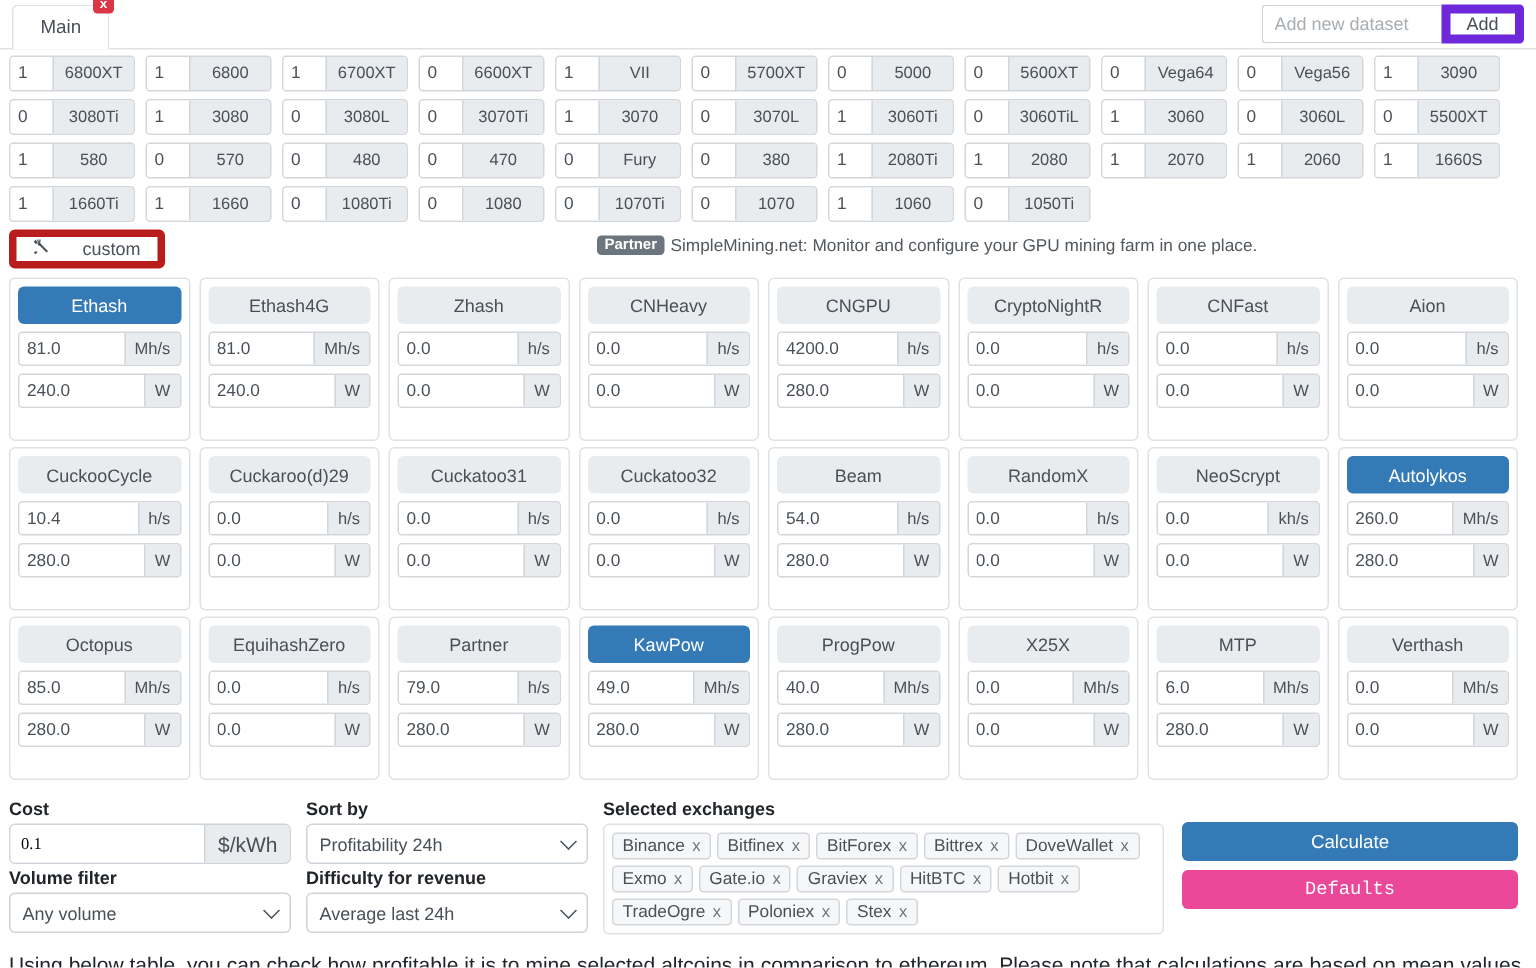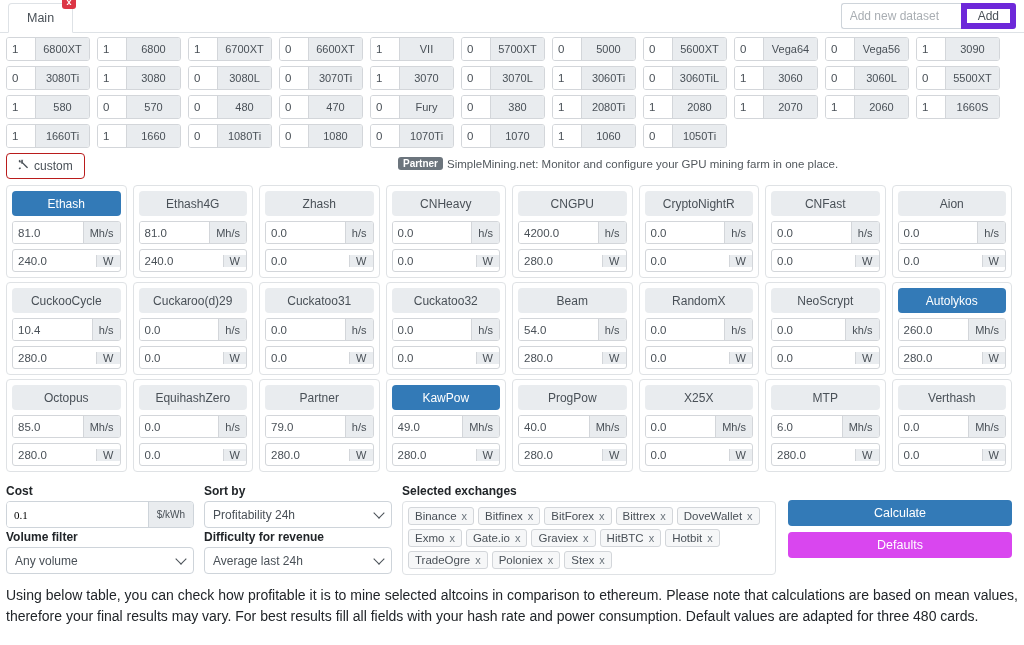--- a/index.html
+++ b/index.html
@@ -111,24 +111,24 @@
     border-left:1px solid #d3d6da;
   }
 
   
   .custom-row{
     position:relative;
     height:26px;
     margin:3px 0 6px 6px;
   }
   .custom-btn{
-    display:inline-flex; align-items:center; gap:5px;
+    display:inline-flex; align-items:center; gap:22px;
     height:26px;
     padding:0 11px;
-    border:1px solid #b91c1c;
+    border:5px solid #b91c1c;
     border-radius:4px;
     background:#fff;
     font-size:12px;
     color:#495057;
     font-family:inherit;
     cursor:pointer;
   }
   .partner-line{
     position:absolute;
     left:392px; top:4px;
@@ -173,21 +173,21 @@
   .algo-head.active{ background:#337ab7; color:#fff; }
   .algo-field{
     display:flex;
     height:23px;
     border:1px solid #d3d6da;
     border-radius:3px;
     overflow:hidden;
     margin-bottom:5px;
     background:#fff;
   }
-  .algo-field:last-child{ margin-bottom:0;align-items:center; }
+  .algo-field:last-child{ margin-bottom:16px; }
   .algo-val{
     flex:1;
     border:none; outline:none;
     padding-left:5px;
     font-size:11.5px;
     color:#495057;
     font-family:inherit;
     min-width:0;
     background:#fff;
   }
@@ -220,21 +220,21 @@
     flex:1; border:none; outline:none;
     padding-left:7px;
     font-size:11px; color:#000000;
     font-family:Liberation Serif, serif; min-width:0;
   }
   .input-addon{
     background:#e9ecef;
     border-left:1px solid #ced4da;
     display:flex; align-items:center;
     padding:0 8px;
-    font-size:10px; color:#495057;
+    font-size:14px; color:#495057;
   }
   .sel{
     position:relative;
     height:27px;
     border:1px solid #ced4da;
     border-radius:4px;
     background:#fff;
     display:flex; align-items:center;
     padding:0 24px 0 8px;
     font-size:12px;
@@ -272,21 +272,21 @@
   .btn-col{ width:224px; padding-top:18px; }
   .big-btn{
     display:block; width:100%;
     height:26px; margin-bottom:6px;
     border:none; border-radius:4px;
     color:#fff; font-size:12.5px;
     font-family:inherit;
     cursor:pointer;
   }
   .btn-calc{ background:#337ab7; }
-  .btn-def{ background:#d946ef; }
+  .btn-def{ background:#ec4899;font-family:Liberation Mono, monospace; }
 
   
   .footer{
     padding:10px 6px 0 6px;
     font-size:14px;
     line-height:1.5;
     text-align:justify;
     color:#212529;
   }
 </style>

